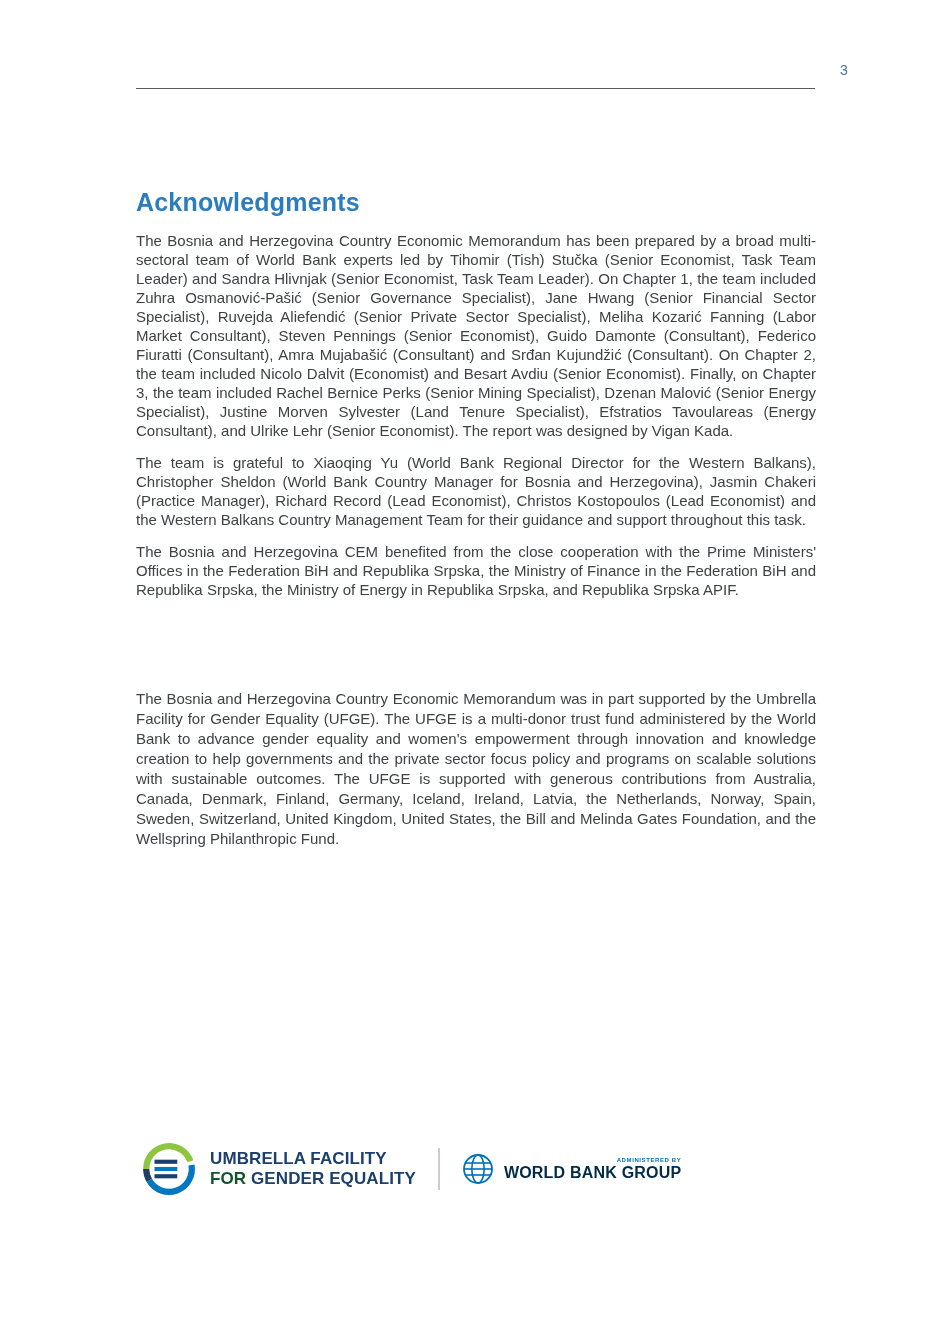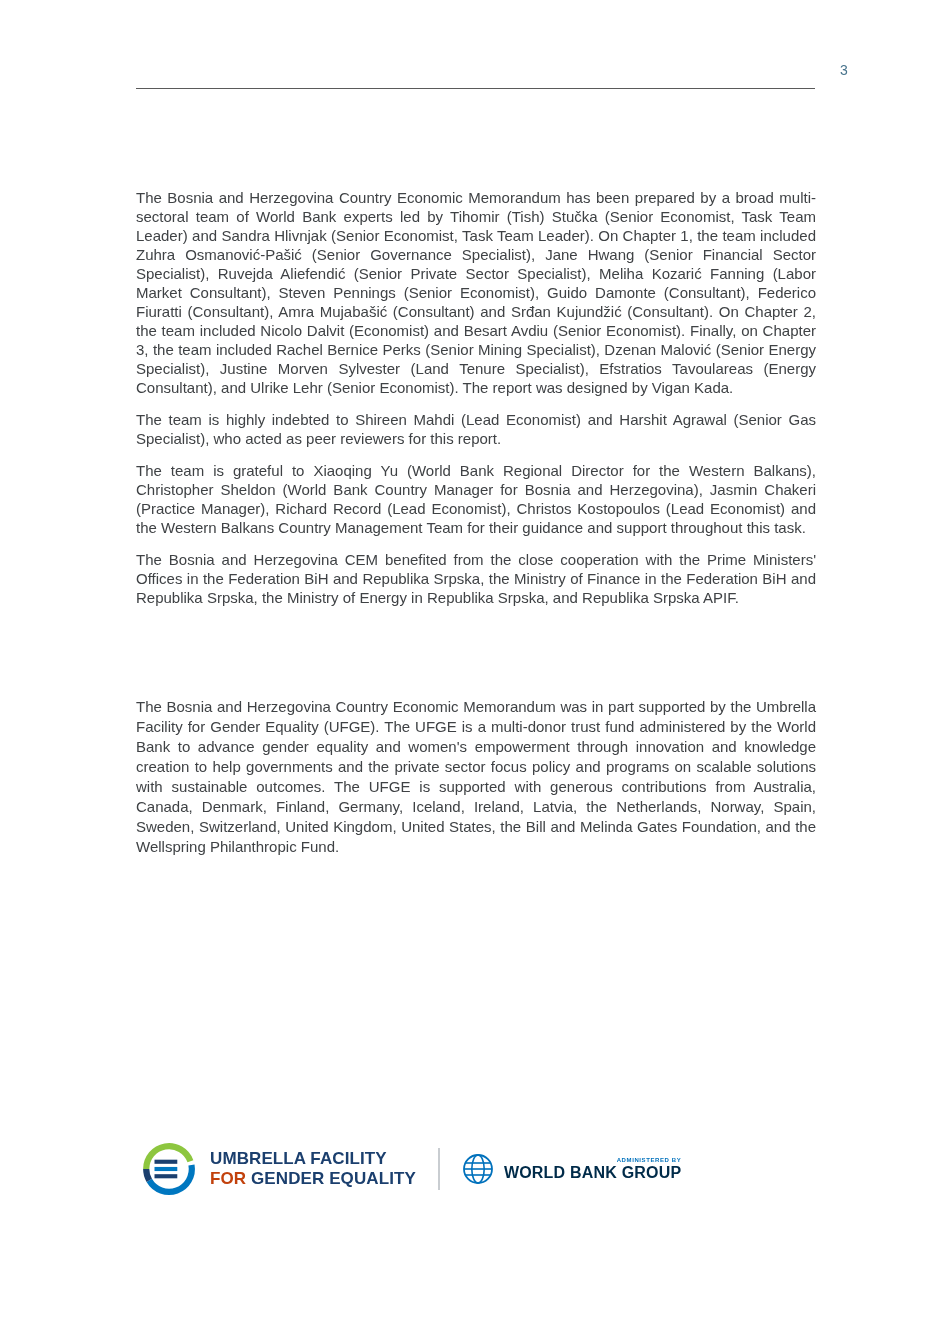--- a/index.html
+++ b/index.html
@@ -76,21 +76,21 @@
   .ufge-text {
     margin-left: 12px;
     font-weight: bold;
     font-size: 17px;
     line-height: 20px;
     letter-spacing: 0.1px;
     color: #1b3f6e;
     white-space: nowrap;
   }
   .ufge-text .for {
-    color: #c2410c;
+    color: #14532d;
     text-align: center;
   }
   .logo-divider {
     width: 2px;
     height: 42px;
     background: #c9cdd1;
     margin: 0 20px 0 22px;
   }
   .wbg-lockup {
     display: flex;
@@ -125,23 +125,23 @@
 </head>
 <body>
 
 <div class="page">
 
   <div class="page-number">3</div>
 
   <div class="top-rule"></div>
 
   <div class="content">
+    <h1 class="title">Acknowledgments</h1>
 
     <p class="body-para">The Bosnia and Herzegovina Country Economic Memorandum has been prepared by a broad multi-sectoral team of World Bank experts led by Tihomir (Tish) Stučka (Senior Economist, Task Team Leader) and Sandra Hlivnjak (Senior Economist, Task Team Leader). On Chapter 1, the team included Zuhra Osmanović-Pašić (Senior Governance Specialist), Jane Hwang (Senior Financial Sector Specialist), Ruvejda Aliefendić (Senior Private Sector Specialist), Meliha Kozarić Fanning (Labor Market Consultant), Steven Pennings (Senior Economist), Guido Damonte (Consultant), Federico Fiuratti (Consultant), Amra Mujabašić (Consultant) and Srđan Kujundžić (Consultant). On Chapter 2, the team included Nicolo Dalvit (Economist) and Besart Avdiu (Senior Economist). Finally, on Chapter 3, the team included Rachel Bernice Perks (Senior Mining Specialist), Dzenan Malović (Senior Energy Specialist), Justine Morven Sylvester (Land Tenure Specialist), Efstratios Tavoulareas (Energy Consultant), and Ulrike Lehr (Senior Economist). The report was designed by Vigan Kada.</p>
-    <p class="body-para">The team is highly indebted to Shireen Mahdi (Lead Economist) and Harshit Agrawal (Senior Gas Specialist), who acted as peer reviewers for this report.</p>
     <p class="body-para">The team is grateful to Xiaoqing Yu (World Bank Regional Director for the Western Balkans), Christopher Sheldon (World Bank Country Manager for Bosnia and Herzegovina), Jasmin Chakeri (Practice Manager), Richard Record (Lead Economist), Christos Kostopoulos (Lead Economist) and the Western Balkans Country Management Team for their guidance and support throughout this task.</p>
     <p class="body-para">The Bosnia and Herzegovina CEM benefited from the close cooperation with the Prime Ministers' Offices in the Federation BiH and Republika Srpska, the Ministry of Finance in the Federation BiH and Republika Srpska, the Ministry of Energy in Republika Srpska, and Republika Srpska APIF.</p>
 
     <p class="support-para">The Bosnia and Herzegovina Country Economic Memorandum was in part supported by the Umbrella Facility for Gender Equality (UFGE). The UFGE is a multi-donor trust fund administered by the World Bank to advance gender equality and women's empowerment through innovation and knowledge creation to help governments and the private sector focus policy and programs on scalable solutions with sustainable outcomes. The UFGE is supported with generous contributions from Australia, Canada, Denmark, Finland, Germany, Iceland, Ireland, Latvia, the Netherlands, Norway, Spain, Sweden, Switzerland, United Kingdom, United States, the Bill and Melinda Gates Foundation, and the Wellspring Philanthropic Fund.</p>
   </div>
 
   <div class="footer-logos">
 
     <div class="ufge-lockup">
       <span class="ufge-mark">

